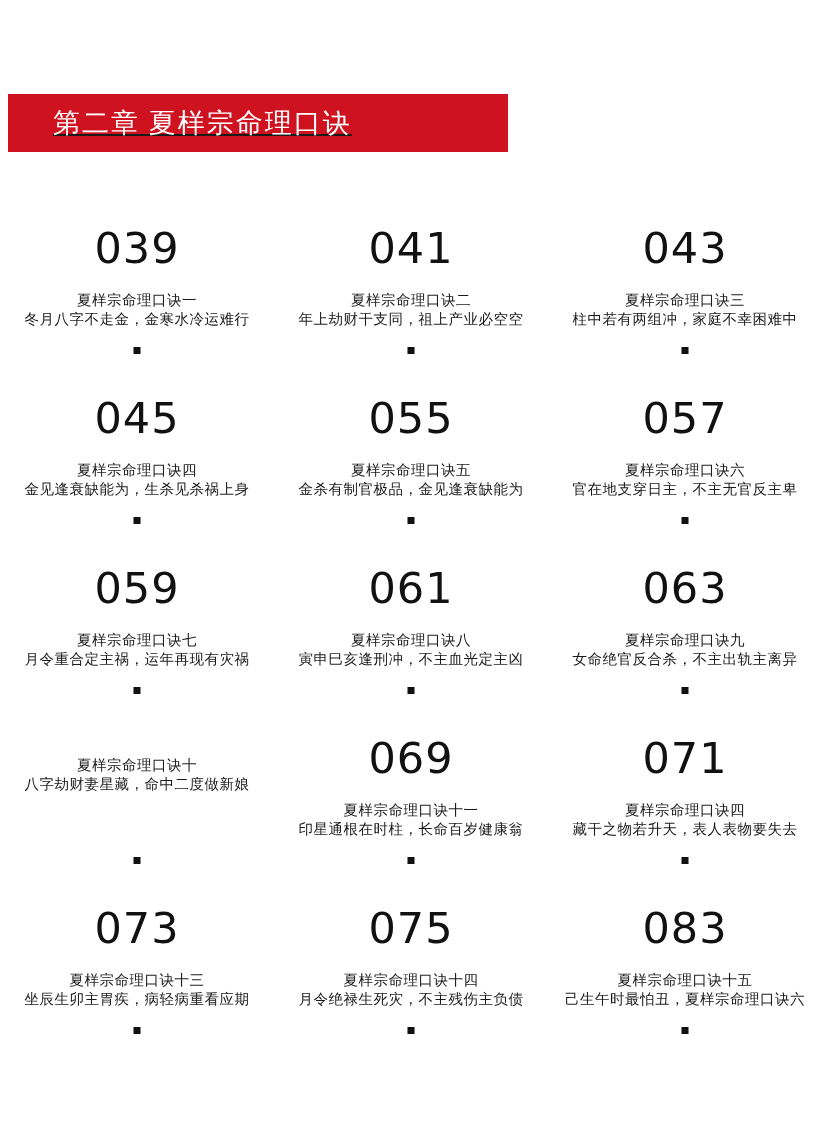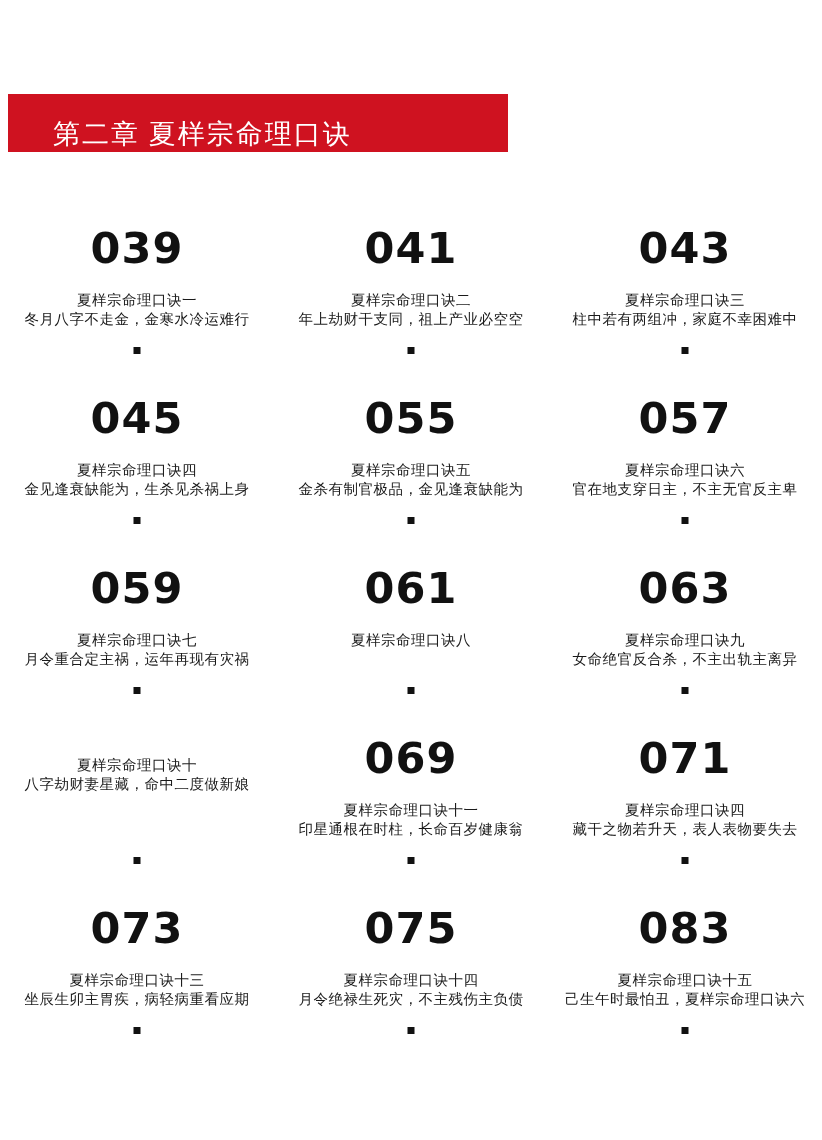--- a/index.html
+++ b/index.html
@@ -22,21 +22,22 @@
   }
   
   .chapter-banner {
     position: absolute;
     left: 8px;
     top: 94px;
     width: 500px;
     height: 58px;
     background: #cf1220;
     display: flex;
-    align-items: flex-end;
+    align-items: center;
+    text-decoration: underline;
   }
   .chapter-title {
     color: #ffffff;
     font-size: 27px;
     letter-spacing: 2px;
     margin-left: 45px;
     font-family: "Liberation Serif", "DejaVu Serif", serif;
     white-space: nowrap;
   }
   
@@ -52,21 +53,21 @@
   }
   .toc-entry {
     position: relative;
     height: 170px;
     text-align: center;
     padding-top: 16px;
     box-sizing: border-box;
   }
   .entry-number {
     font-size: 43px;
-    font-weight: bold;
+    font-weight: normal;
     letter-spacing: 1px;
     line-height: 1.05;
     color: #111111;
     font-family: "DejaVu Sans", "Liberation Sans", sans-serif;
   }
   .entry-title {
     margin-top: 20px;
     font-size: 14.5px;
     color: #1a1a1a;
     letter-spacing: 0.5px;
@@ -144,20 +145,21 @@
     <div class="toc-entry">
       <div class="entry-number">059</div>
       <div class="entry-title">夏样宗命理口诀七</div>
       <div class="entry-desc">月令重合定主祸，运年再现有灾祸</div>
       <div class="entry-dot"></div>
     </div>
 
     <div class="toc-entry">
       <div class="entry-number">061</div>
       <div class="entry-title">夏样宗命理口诀八</div>
+      <div class="entry-desc">寅申巳亥逢刑冲，不主血光定主凶</div>
       <div class="entry-dot"></div>
     </div>
 
     <div class="toc-entry">
       <div class="entry-number">063</div>
       <div class="entry-title">夏样宗命理口诀九</div>
       <div class="entry-desc">女命绝官反合杀，不主出轨主离异</div>
       <div class="entry-dot"></div>
     </div>
 

